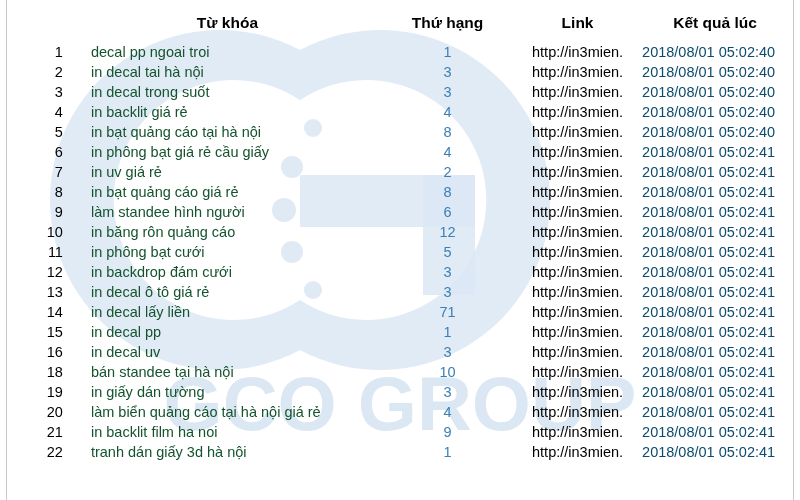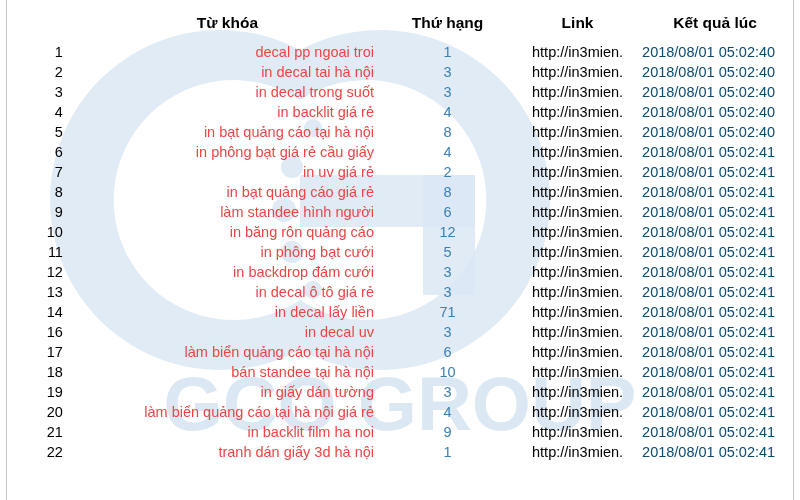--- a/index.html
+++ b/index.html
@@ -73,21 +73,21 @@
     white-space: nowrap;
   }
   table.kw td {
     padding: 1.5px 4px;
     white-space: nowrap;
     line-height: 17px;
   }
 
   
   .c-idx   { width: 62px;  text-align: right;  color: #000000; padding-right: 14px !important; }
-  .c-kw    { width: 300px; text-align: right;   color: #ef4444; padding-left: 14px !important; }
+  .c-kw    { width: 300px; text-align: left;   color: #14532d; padding-left: 14px !important; }
   .c-rank  { width: 150px; text-align: center; color: #3b7fb5; }
   .c-link  { width: 120px; text-align: center;   color: #000000; }
   .c-time  { width: 150px; text-align: left;   color: #0c4a6e; }
 
   th.c-idx, th.c-kw, th.c-rank, th.c-link, th.c-time { color: #000000; }
   th.c-kw  { text-align: center; padding-left: 4px !important; }
   th.c-link{ text-align: center; }
   th.c-time{ text-align: center; }
   th.c-idx { text-align: right; }
 </style>
@@ -224,30 +224,30 @@
           <td class="c-time">2018/08/01 05:02:41</td>
         </tr>
         <tr>
           <td class="c-idx">14</td>
           <td class="c-kw">in decal lấy liền</td>
           <td class="c-rank">71</td>
           <td class="c-link">http://in3mien.</td>
           <td class="c-time">2018/08/01 05:02:41</td>
         </tr>
         <tr>
+          <td class="c-idx">15</td>
+          <td class="c-kw">in decal pp</td>
+          <td class="c-rank">1</td>
+          <td class="c-link">http://in3mien.</td>
+          <td class="c-time">2018/08/01 05:02:41</td>
+        </tr>
+        <tr>
           <td class="c-idx">16</td>
           <td class="c-kw">in decal uv</td>
           <td class="c-rank">3</td>
-          <td class="c-link">http://in3mien.</td>
-          <td class="c-time">2018/08/01 05:02:41</td>
-        </tr>
-        <tr>
-          <td class="c-idx">17</td>
-          <td class="c-kw">làm biển quảng cáo tại hà nội</td>
-          <td class="c-rank">6</td>
           <td class="c-link">http://in3mien.</td>
           <td class="c-time">2018/08/01 05:02:41</td>
         </tr>
         <tr>
           <td class="c-idx">18</td>
           <td class="c-kw">bán standee tại hà nội</td>
           <td class="c-rank">10</td>
           <td class="c-link">http://in3mien.</td>
           <td class="c-time">2018/08/01 05:02:41</td>
         </tr>

